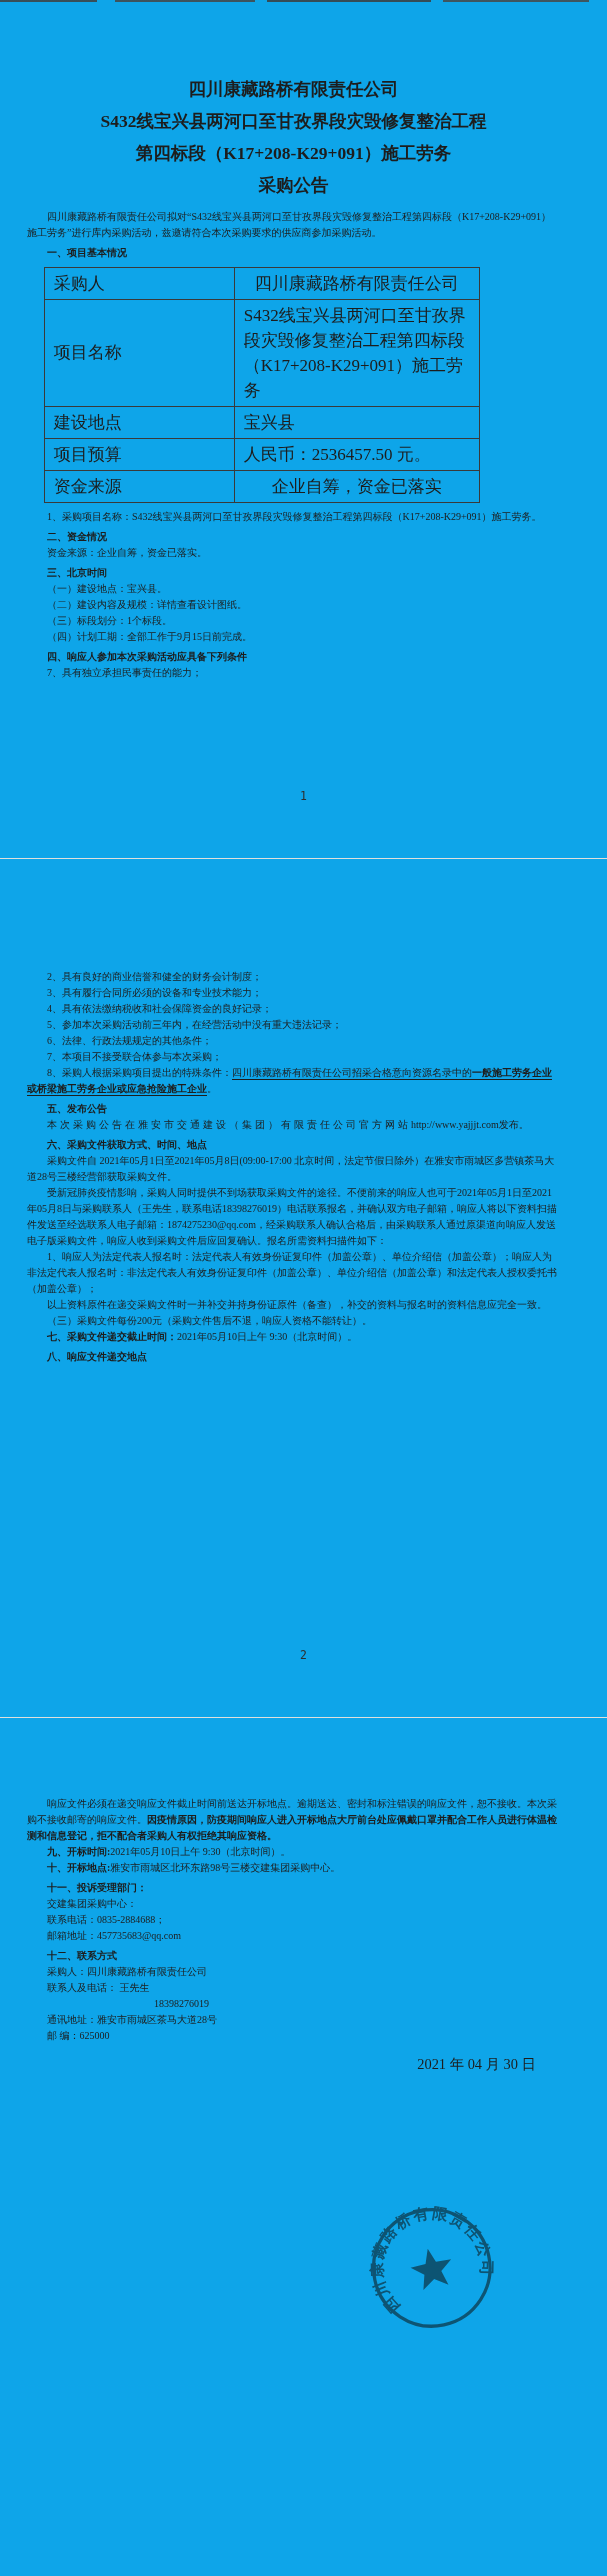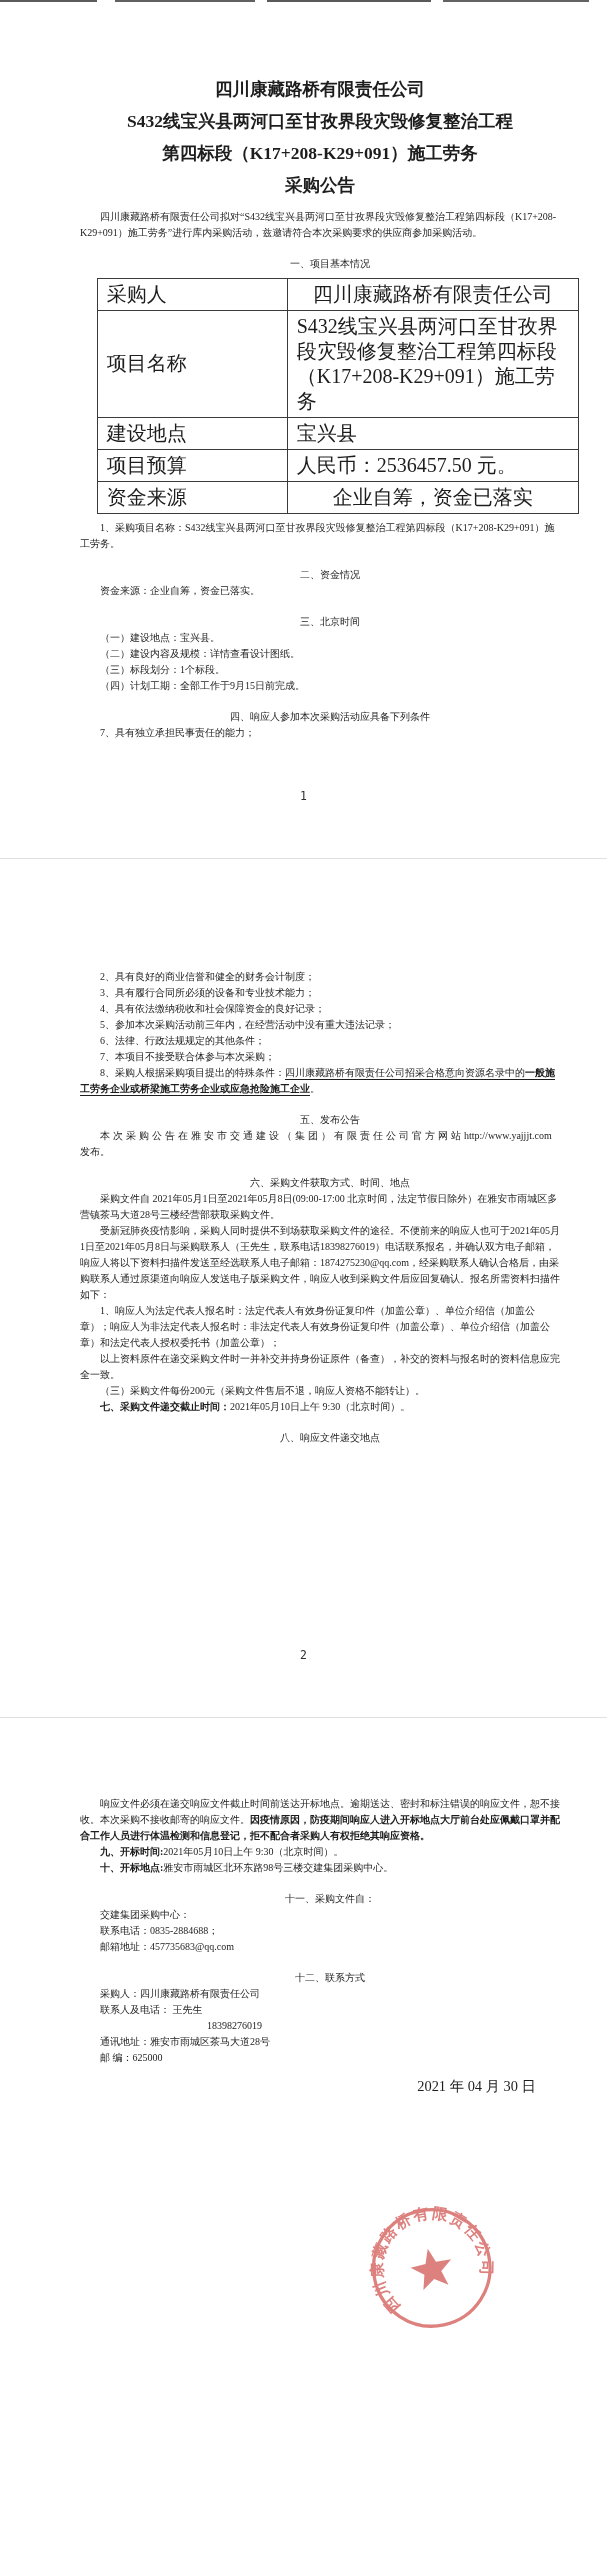--- a/index.html
+++ b/index.html
@@ -7,47 +7,47 @@
     width:607px;height:2576px;
     background:#ededeb;
     font-family:"Liberation Serif","DejaVu Serif",serif;
     color:#1d1d1d;
     -webkit-font-smoothing:antialiased;
   }
   .page{
     position:relative;
     box-sizing:border-box;
     width:607px;
-    background:#ffffff;
-    padding-left:80px;
+    background:#0ea5e9;
+    padding-left:27px;
     padding-right:47px;
     overflow:hidden;
   }
   #page-1{height:858px;padding-top:73px;}
   #page-2{height:859px;padding-top:110px;border-top:0.8px solid #e0e0dc;}
   #page-3{height:936px;padding-top:78px;border-top:0.8px solid #e0e0dc;}
   .scan-artifact{
     position:absolute;top:0;left:0;right:0;height:2.3px;
     background:linear-gradient(90deg,#3f3f3f 0 16%,transparent 16% 19%,#454545 19% 42%,transparent 42% 44%,#3c3c3c 44% 71%,transparent 71% 73%,#474747 73% 97%,transparent 97%);
     opacity:.85;
   }
   .title-line{
     font-size:17.5px;font-weight:bold;text-align:center;line-height:32px;
   }
   .title-block{margin-bottom:7.6px;}
   p{margin:0;font-size:10px;line-height:16px;text-indent:2em;}
   .bold{font-weight:bold;}
-  .sect{font-weight:normal;margin-top:15px;text-align:center;}
+  .sect{font-weight:bold;margin-top:4px;}
   .u{text-decoration:underline;text-underline-offset:3px;}
   .spaced{letter-spacing:0.30em;}
   table.basic{
     border-collapse:collapse;
     margin:6px 0 6px 16.7px;
-    width:482px;
-    font-size:20px;
+    width:436px;
+    font-size:17px;
   }
   table.basic td{
     border:1.2px solid #3a3a3a;
     padding:3px 9px;
     line-height:25px;
     vertical-align:middle;
   }
   td.lab{width:171px;padding-left:18px;}
   td.val-center{text-align:center;}
   td.val-ind1{padding-left:59px;font-family:Liberation Serif, serif;}
@@ -160,21 +160,21 @@
   <div class="pageno">2</div>
 </div>
 
 <div class="page" id="page-3">
   <p><span>响应文件必须在递交响应文件截止时间前送达开标地点。逾期送达、密封和标注错误的响应文件，恕不接收。本次采购不接收邮寄的响应文件。</span><span class="bold">因疫情原因，防疫期间响应人进入开标地点大厅前台处应佩戴口罩并配合工作人员进行体温检测和信息登记，拒不配合者采购人有权拒绝其响应资格。</span></p>
 
   <p><span class="bold">九、开标时间:</span><span>2021年05月10日上午 9:30（北京时间）。</span></p>
 
   <p><span class="bold">十、开标地点:</span><span>雅安市雨城区北环东路98号三楼交建集团采购中心。</span></p>
 
-  <p class="sect">十一、采购文件自：</p>
+  <p class="sect">十一、投诉受理部门：</p>
   <p>交建集团采购中心：</p>
   <p>联系电话：0835-2884688；</p>
   <p>邮箱地址：457735683@qq.com</p>
 
   <p class="sect">十二、联系方式</p>
   <p>采购人：四川康藏路桥有限责任公司</p>
   <p>联系人及电话： 王先生</p>
   <p class="phone-line">18398276019</p>
   <p>通讯地址：雅安市雨城区茶马大道28号</p>
   <p>邮 编：625000</p>

